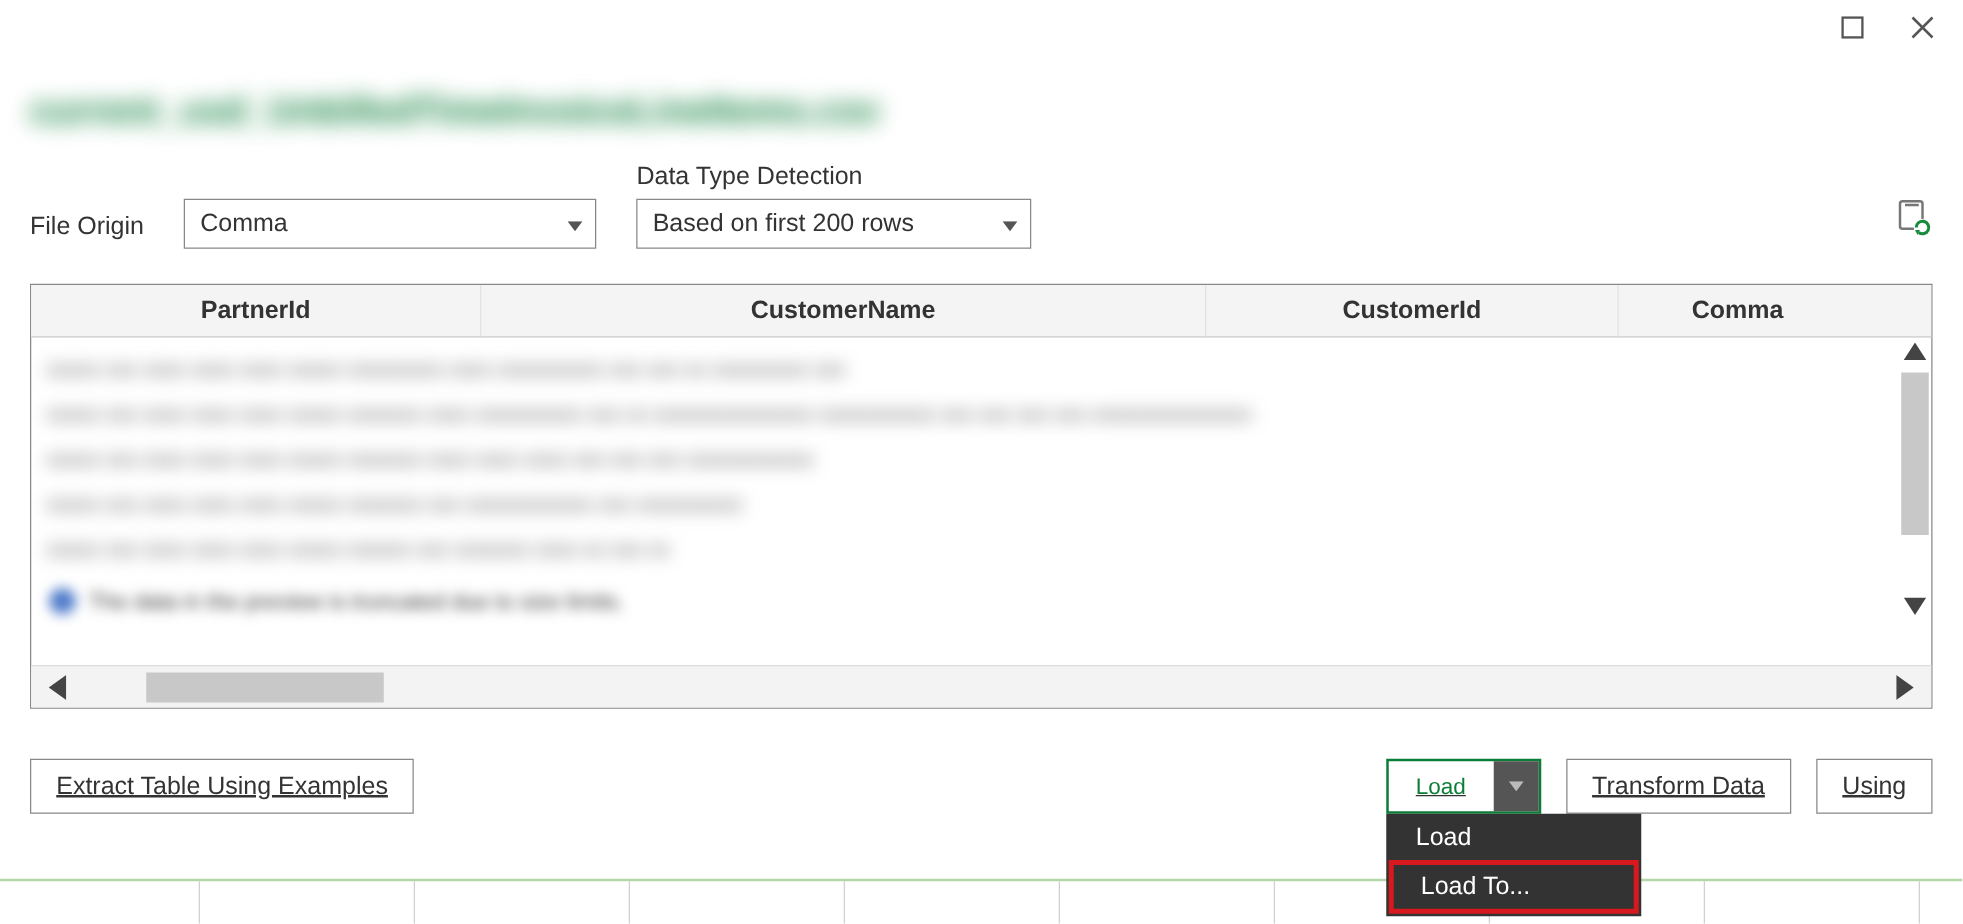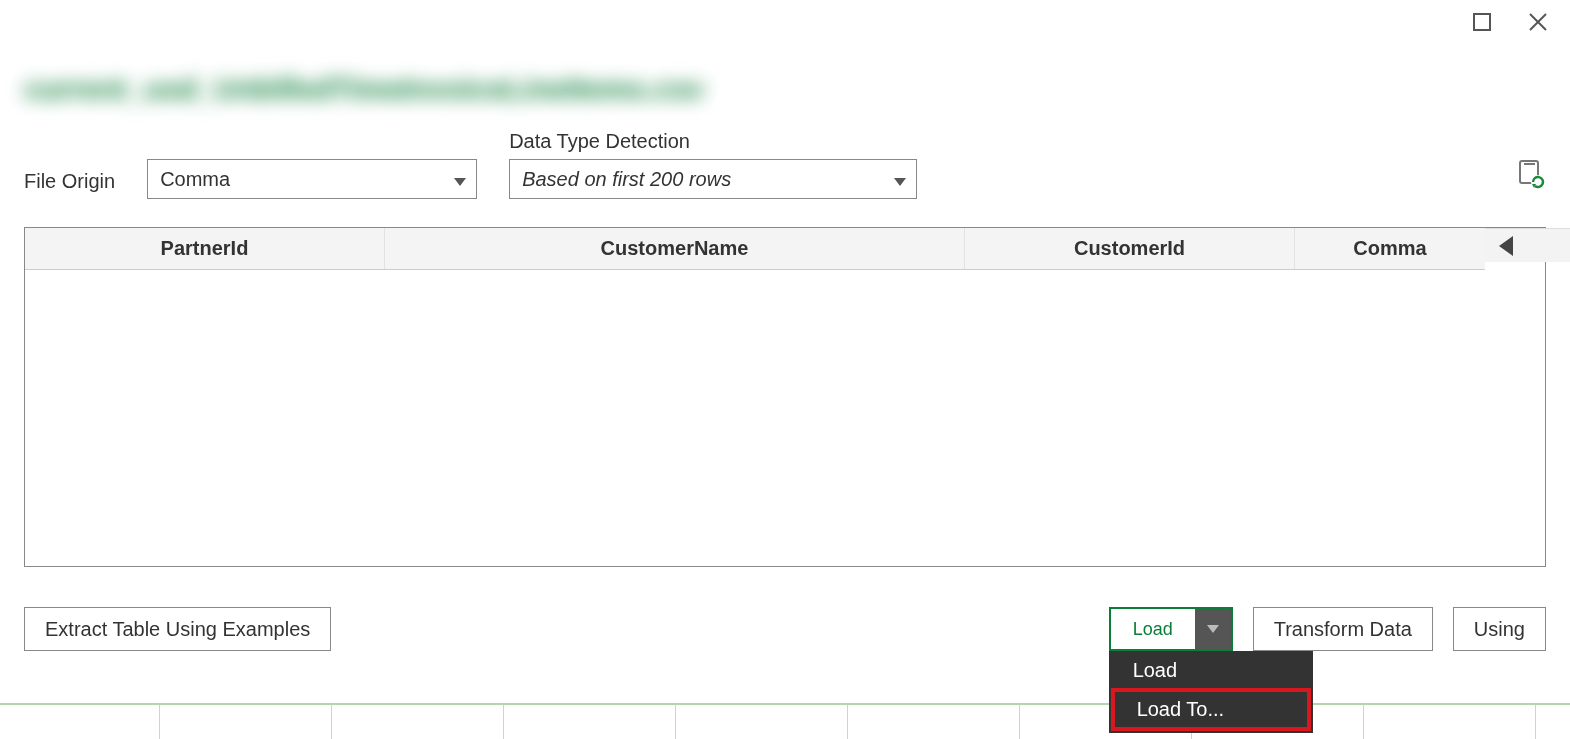--- a/index.html
+++ b/index.html
@@ -9,39 +9,39 @@
     .tb-btn { width: 28px; height: 28px; display: flex; align-items: center; justify-content: center; cursor: pointer; }
     .content { padding: 0 24px; }
     .filename { font-size: 30px; font-weight: 600; color: #0a7d37; margin: 28px 0 24px 0; filter: blur(9px); }
     .controls-row { display: flex; gap: 32px; align-items: flex-end; }
     .ctrl-group { display: flex; flex-direction: column; }
     .ctrl-label { font-size: 20px; color: #333; margin-bottom: 6px; }
     .dropdown { border: 1px solid #888; height: 40px; display: flex; align-items: center; justify-content: space-between; padding: 0 10px 0 12px; background: #fff; cursor: pointer; font-size: 20px; }
     .dropdown .arrow { color: #555; }
     .dd1 { width: 330px; }
     .dd2 { width: 330px; gap: 45px; }
-    .dd3 { width: 408px; font-style: italic; }
+    .dd3 { width: 316px; }
     .refresh-icon { margin-left: auto; margin-bottom: 4px; cursor: pointer; }
-    .grid-wrap { margin-top: 28px; border: 1px solid #888; height: 340px; position: relative; background: #fff; display: flex; flex-direction: row; }
+    .grid-wrap { margin-top: 28px; border: 1px solid #888; height: 340px; position: relative; background: #fff; display: flex; flex-direction: column; }
     .grid-header { display: flex; background: #f4f4f4; border-bottom: 1px solid #ccc; height: 42px; font-weight: 600; font-size: 20px; }
     .gh-cell { display: flex; align-items: center; justify-content: center; border-right: 1px solid #e2e2e2; }
     .gh1 { width: 360px; }
     .gh2 { width: 330px; }
     .gh3 { width: 580px; }
     .gh4 { width: 190px; border-right: 0; }
     .grid-body { flex: 1; overflow: hidden; position: relative; }
     .blurred-rows { filter: blur(7px); padding: 8px 12px; font-size: 17px; color: #555; line-height: 36px; }
     .vscroll { position: absolute; right: 2px; top: 4px; bottom: 40px; width: 22px; display: flex; flex-direction: column; align-items: center; justify-content: space-between; }
     .vscroll-track { position: absolute; right: 2px; top: 28px; width: 22px; height: 130px; background: #c8c8c8; }
     .hscroll { height: 34px; display: flex; align-items: center; background: #f3f3f3; border-top: 1px solid #ddd; }
     .hscroll-thumb { width: 190px; height: 24px; background: #c8c8c8; margin-left: 64px; }
     .hscroll svg.left { margin-left: 14px; }
     .hscroll svg.right { margin-left: auto; margin-right: 14px; }
     .info-row { position: absolute; left: 14px; bottom: 40px; display: flex; align-items: center; gap: 10px; font-size: 18px; color: #333; }
-    .footer { margin-top: 40px; display: flex; align-items: flex-start; gap: 20px; }
+    .footer { margin-top: 40px; display: flex; align-items: flex-start; gap: 20px; text-decoration: underline; }
     .btn { border: 1px solid #888; background: #fff; padding: 8px 20px; font-size: 20px; cursor: pointer; height: 44px; display: flex; align-items: center; }
     .btn-extract { margin-right: auto; }
     .btn-load-wrap { position: relative; margin-left: 16px; }
     .btn-load { border: 2px solid #0a7d37; color: #0a7d37; font-weight: 500; padding: 0; height: 44px; display: flex; }
     .btn-load-main { padding: 0 22px; display: flex; align-items: center; }
     .btn-load-caret { width: 36px; background: #555; display: flex; align-items: center; justify-content: center; }
     .load-menu { position: absolute; top: 44px; left: 0; width: 204px; background: #333; color: #fff; border: 2px solid transparent; z-index: 10; }
     .load-menu-item { padding: 6px 22px; font-size: 20px; cursor: pointer; }
     .load-menu-item.hl { border: 4px solid #d8181f; }
     .spreadsheet-bg { position: absolute; left: 0; right: 0; bottom: 0; height: 36px; border-top: 2px solid #b5d6a8; display: flex; }

